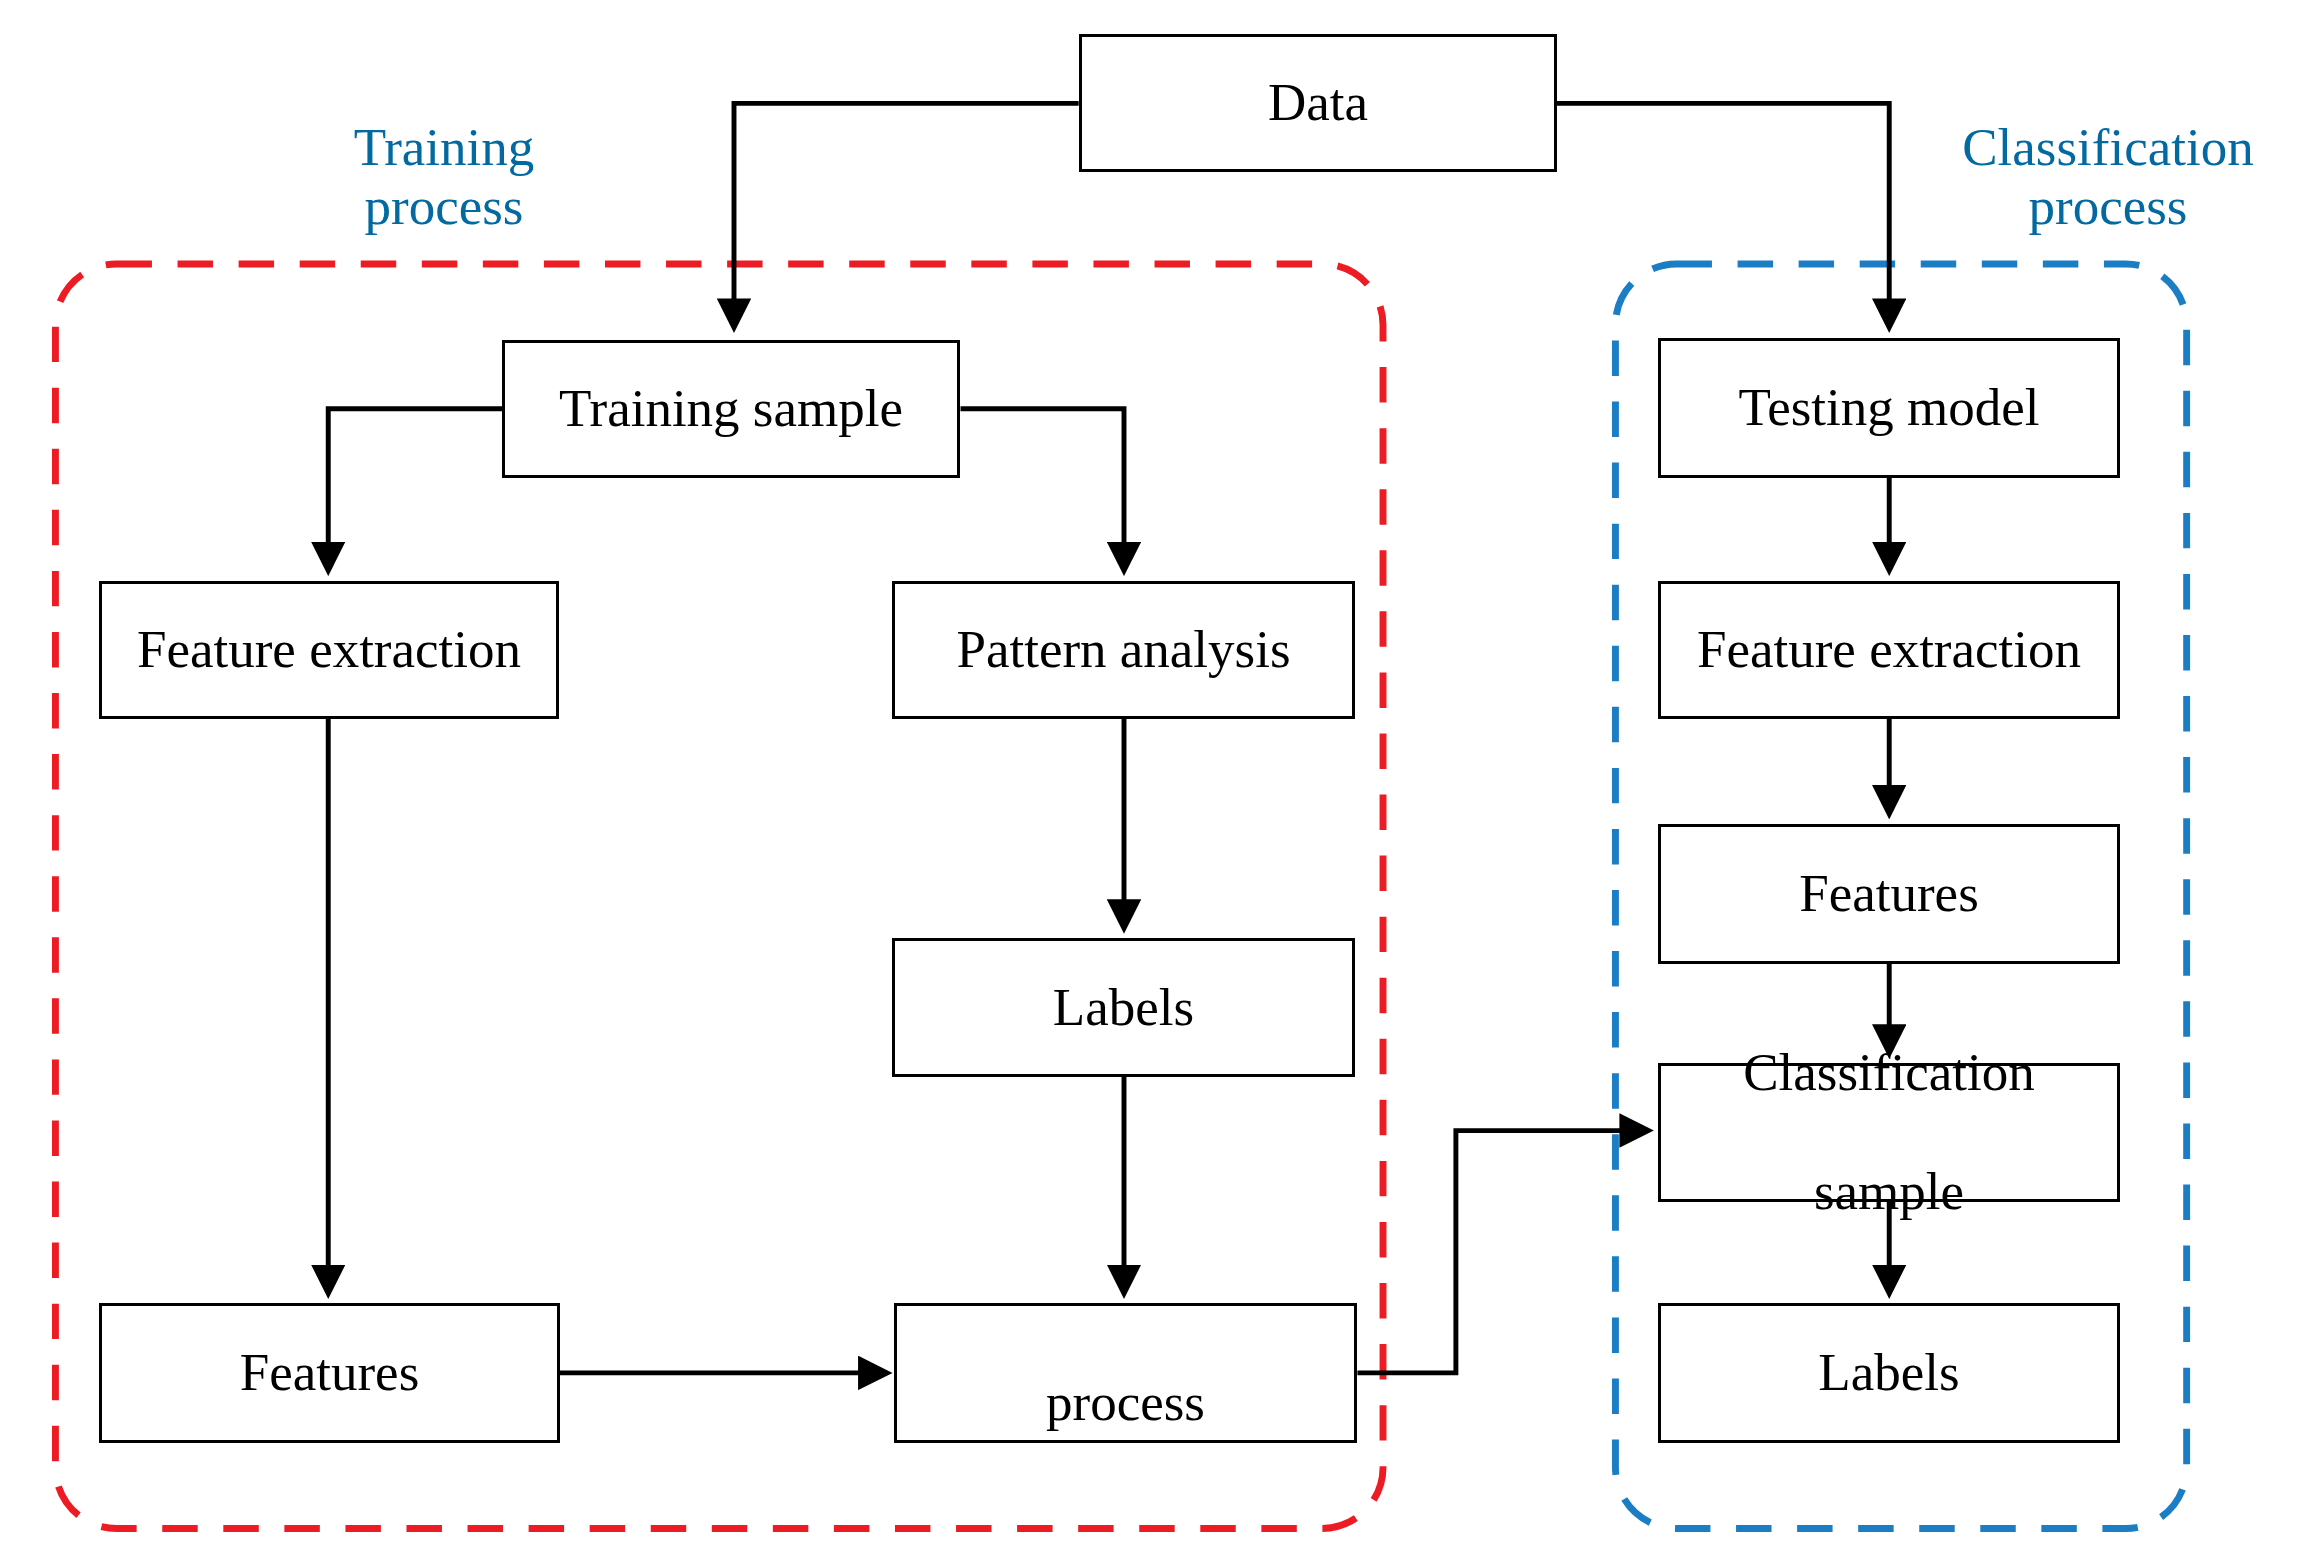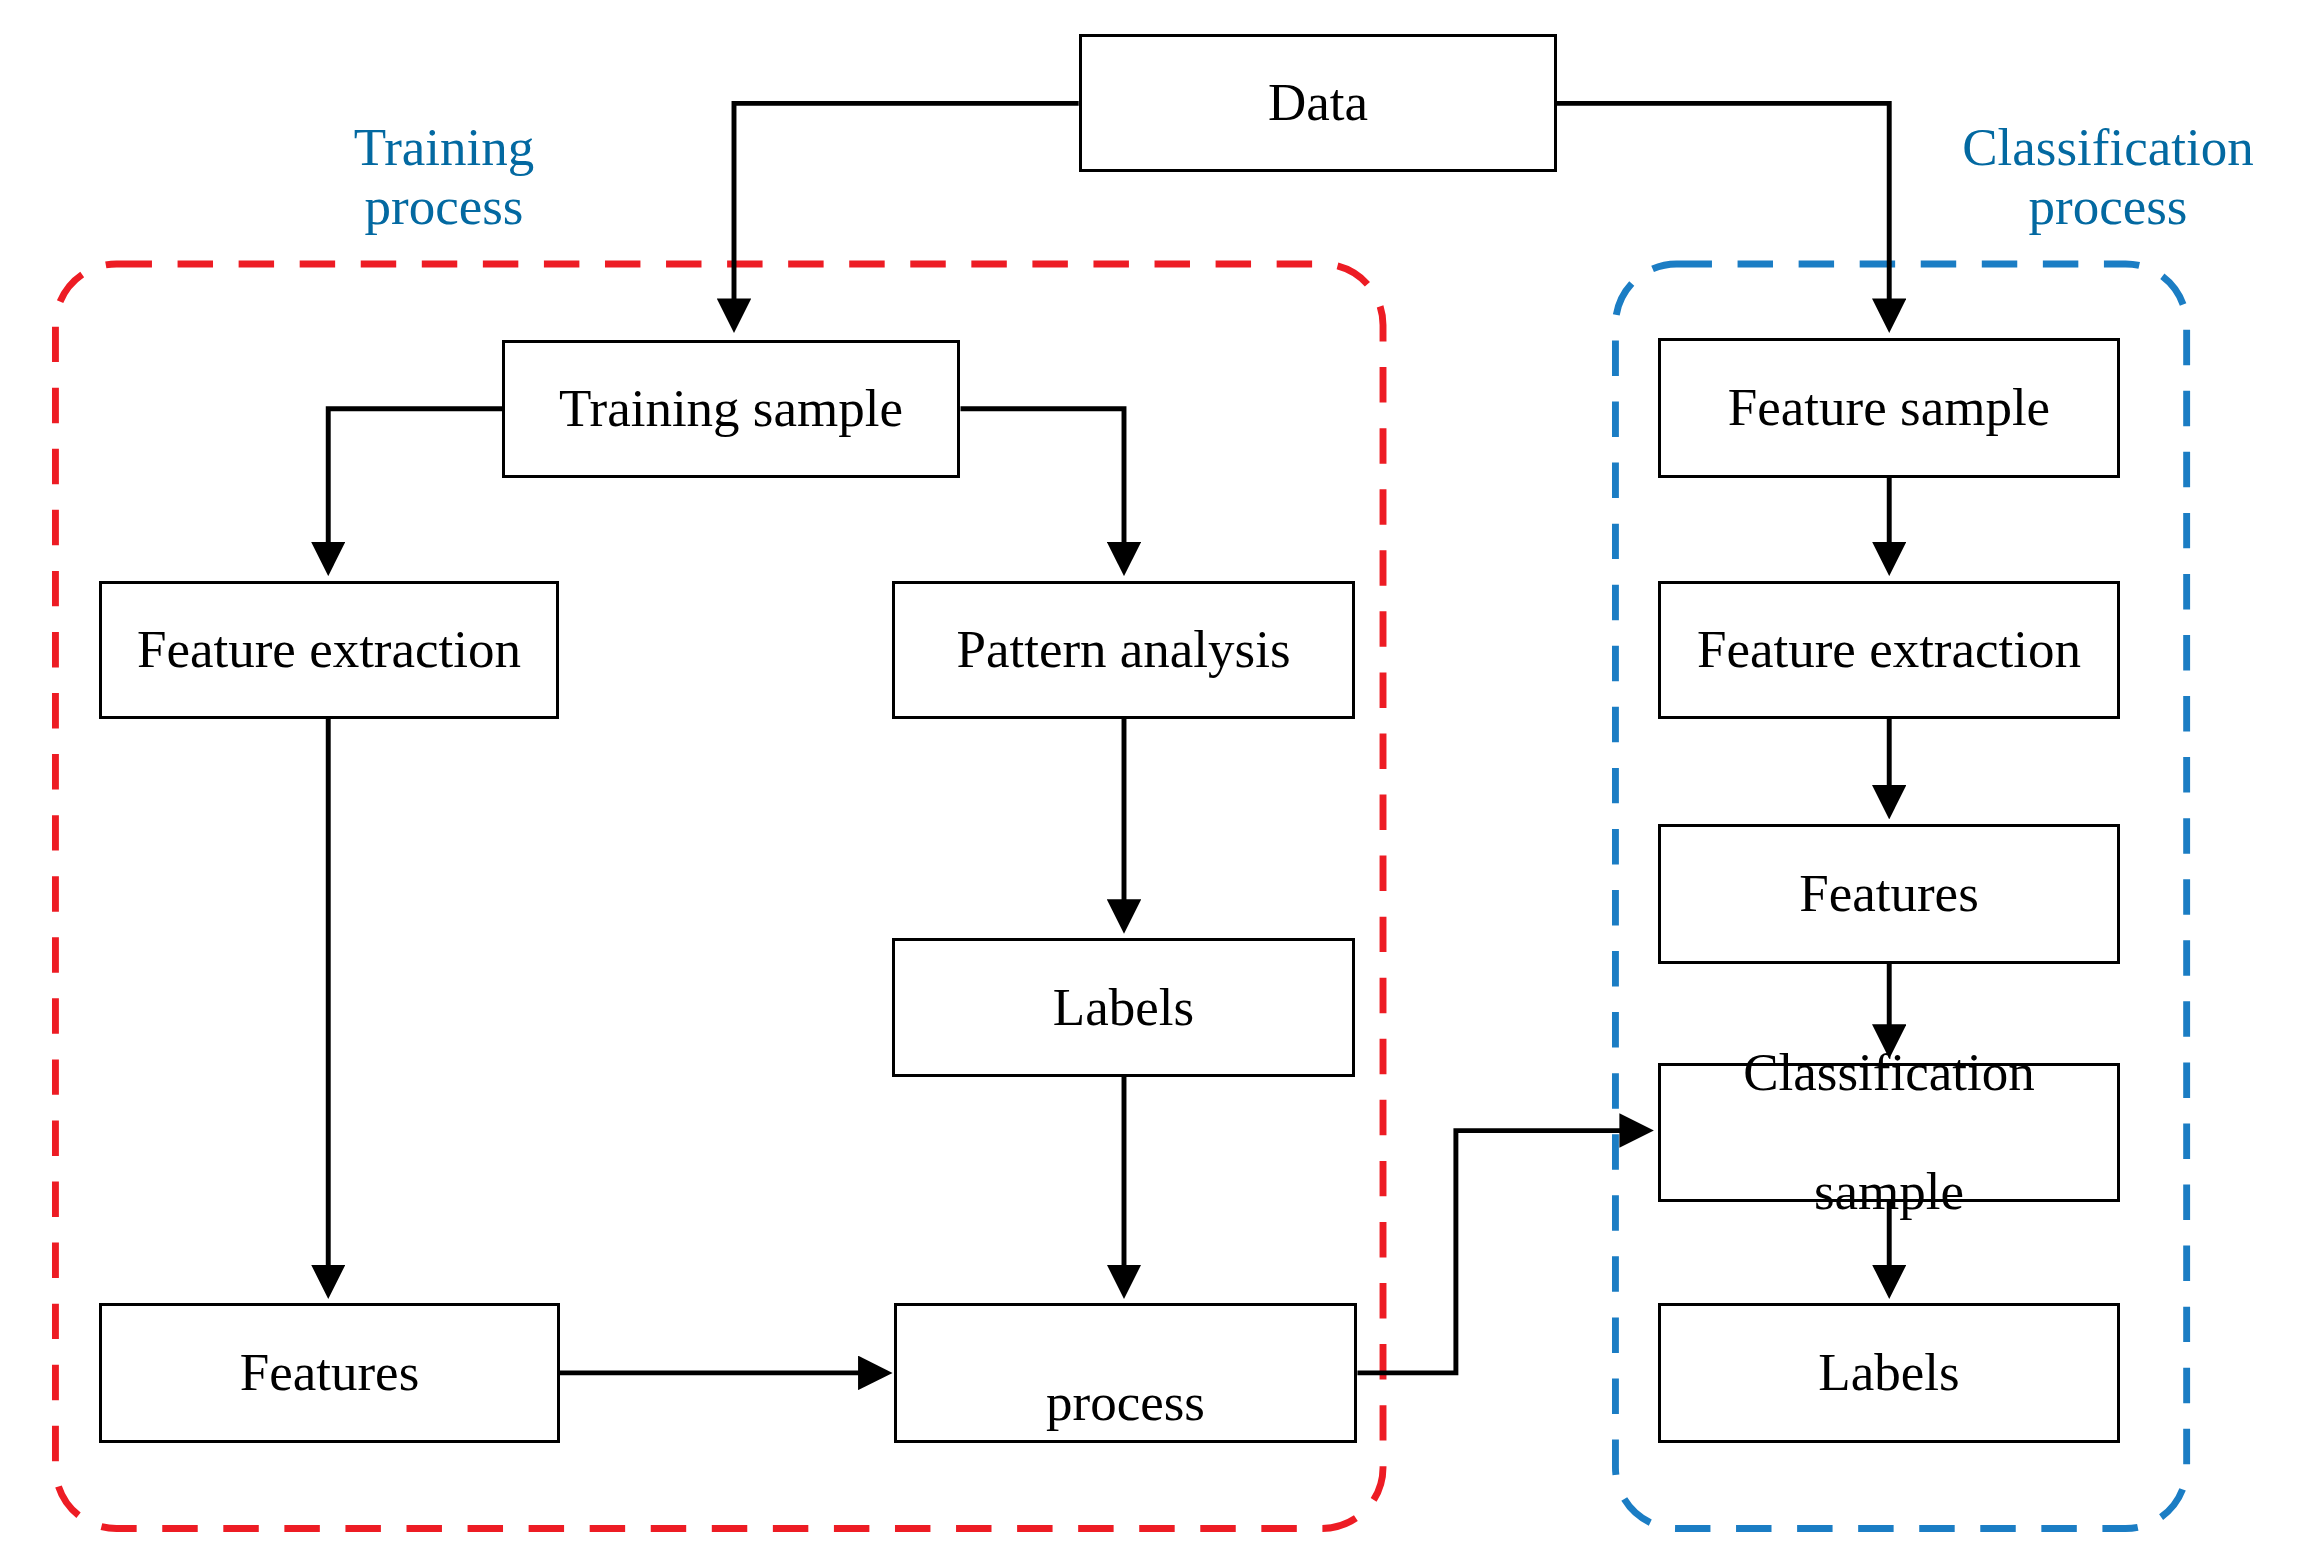--- a/index.html
+++ b/index.html
@@ -118,21 +118,21 @@
   </div>
 
   <div class="node" style="left:894px;top:1303px;width:463px;height:140px;">
     <span>
       <br>
       <span>process</span>
     </span>
   </div>
 
   <div class="node" style="left:1658px;top:338px;width:462px;height:140px;">
-    <span>Feature sample</span>
+    <span>Testing model</span>
   </div>
 
   <div class="node" style="left:1658px;top:581px;width:462px;height:138px;">
     <span>Feature extraction</span>
   </div>
 
   <div class="node" style="left:1658px;top:824px;width:462px;height:140px;">
     <span>Features</span>
   </div>
 

